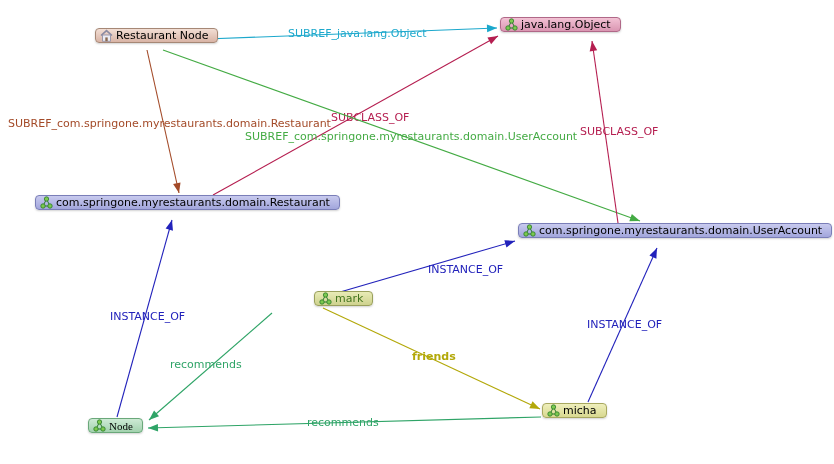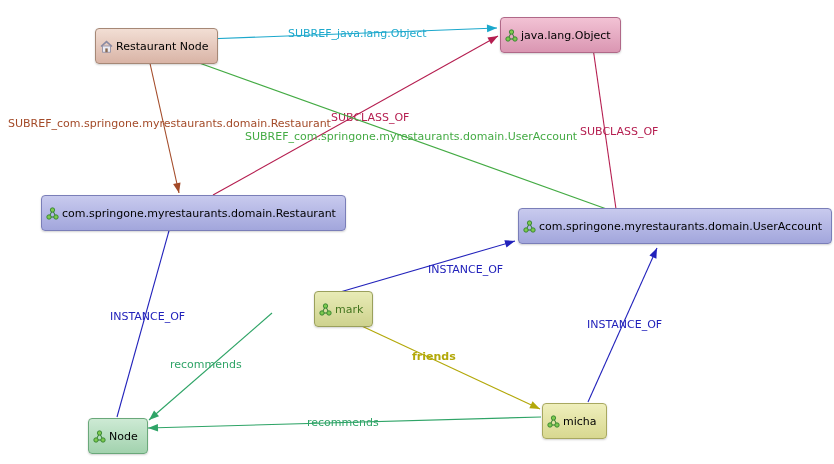--- a/index.html
+++ b/index.html
@@ -24,21 +24,21 @@
     position: absolute;
     top: 0; left: 0;
     width: 100%; height: 100%;
     pointer-events: none;
   }
   .node {
     position: absolute;
     display: flex;
     align-items: center;
     gap: 3px;
-    height: 36px;
+    height: 15px;
     padding: 0 9px 0 3px;
     border: 1px solid #888;
     border-radius: 4px;
     font-size: 11px;
     white-space: nowrap;
     pointer-events: auto;
     box-shadow: 0 1px 2px rgba(0,0,0,0.18);
     cursor: default;
   }
   .node .icon {
@@ -128,34 +128,34 @@
             <line x1="3" y1="10" x2="6.5" y2="3" stroke="#2a7a2a" stroke-width="1"></line>
             <line x1="10" y1="10" x2="6.5" y2="3" stroke="#2a7a2a" stroke-width="1"></line>
             <line x1="3" y1="10" x2="10" y2="10" stroke="#2a7a2a" stroke-width="1"></line>
             <circle cx="6.5" cy="3" r="2.2" fill="#7cc94e" stroke="#2a7a2a" stroke-width="0.8"></circle>
             <circle cx="3" cy="10" r="2.2" fill="#7cc94e" stroke="#2a7a2a" stroke-width="0.8"></circle>
             <circle cx="10" cy="10" r="2.2" fill="#7cc94e" stroke="#2a7a2a" stroke-width="0.8"></circle>
           </svg>
         </span>
         <span style="color: rgb(0, 0, 0);">java.lang.Object</span>
       </div>
-      <div class="node" style="left: 41px; top: 195px; background: linear-gradient(rgb(200, 202, 238), rgb(162, 166, 220)); border-color: rgb(122, 126, 184);">
+      <div class="node" style="left: 35px; top: 195px; background: linear-gradient(rgb(200, 202, 238), rgb(162, 166, 220)); border-color: rgb(122, 126, 184);">
         <span class="icon">
           <svg width="13" height="13" viewBox="0 0 13 13">
             <line x1="3" y1="10" x2="6.5" y2="3" stroke="#2a7a2a" stroke-width="1"></line>
             <line x1="10" y1="10" x2="6.5" y2="3" stroke="#2a7a2a" stroke-width="1"></line>
             <line x1="3" y1="10" x2="10" y2="10" stroke="#2a7a2a" stroke-width="1"></line>
             <circle cx="6.5" cy="3" r="2.2" fill="#7cc94e" stroke="#2a7a2a" stroke-width="0.8"></circle>
             <circle cx="3" cy="10" r="2.2" fill="#7cc94e" stroke="#2a7a2a" stroke-width="0.8"></circle>
             <circle cx="10" cy="10" r="2.2" fill="#7cc94e" stroke="#2a7a2a" stroke-width="0.8"></circle>
           </svg>
         </span>
         <span style="color: rgb(0, 0, 0);">com.springone.myrestaurants.domain.Restaurant</span>
       </div>
-      <div class="node" style="left: 518px; top: 208px; background: linear-gradient(rgb(200, 202, 238), rgb(162, 166, 220)); border-color: rgb(122, 126, 184);">
+      <div class="node" style="left: 518px; top: 223px; background: linear-gradient(rgb(200, 202, 238), rgb(162, 166, 220)); border-color: rgb(122, 126, 184);">
         <span class="icon">
           <svg width="13" height="13" viewBox="0 0 13 13">
             <line x1="3" y1="10" x2="6.5" y2="3" stroke="#2a7a2a" stroke-width="1"></line>
             <line x1="10" y1="10" x2="6.5" y2="3" stroke="#2a7a2a" stroke-width="1"></line>
             <line x1="3" y1="10" x2="10" y2="10" stroke="#2a7a2a" stroke-width="1"></line>
             <circle cx="6.5" cy="3" r="2.2" fill="#7cc94e" stroke="#2a7a2a" stroke-width="0.8"></circle>
             <circle cx="3" cy="10" r="2.2" fill="#7cc94e" stroke="#2a7a2a" stroke-width="0.8"></circle>
             <circle cx="10" cy="10" r="2.2" fill="#7cc94e" stroke="#2a7a2a" stroke-width="0.8"></circle>
           </svg>
         </span>
@@ -180,21 +180,21 @@
             <line x1="3" y1="10" x2="6.5" y2="3" stroke="#2a7a2a" stroke-width="1"></line>
             <line x1="10" y1="10" x2="6.5" y2="3" stroke="#2a7a2a" stroke-width="1"></line>
             <line x1="3" y1="10" x2="10" y2="10" stroke="#2a7a2a" stroke-width="1"></line>
             <circle cx="6.5" cy="3" r="2.2" fill="#7cc94e" stroke="#2a7a2a" stroke-width="0.8"></circle>
             <circle cx="3" cy="10" r="2.2" fill="#7cc94e" stroke="#2a7a2a" stroke-width="0.8"></circle>
             <circle cx="10" cy="10" r="2.2" fill="#7cc94e" stroke="#2a7a2a" stroke-width="0.8"></circle>
           </svg>
         </span>
         <span style="color: rgb(0, 0, 0);">micha</span>
       </div>
-      <div class="node" style="left: 88px; top: 418px; background: linear-gradient(rgb(205, 234, 212), rgb(162, 210, 174)); border-color: rgb(106, 168, 122);">
+      <div class="node" style="left: 88px; top: 418px; background: linear-gradient(rgb(205, 234, 212), rgb(162, 210, 174)); border-color: rgb(106, 168, 122); font-family: Liberation Serif, serif;">
         <span class="icon">
           <svg width="13" height="13" viewBox="0 0 13 13">
             <line x1="3" y1="10" x2="6.5" y2="3" stroke="#2a7a2a" stroke-width="1"></line>
             <line x1="10" y1="10" x2="6.5" y2="3" stroke="#2a7a2a" stroke-width="1"></line>
             <line x1="3" y1="10" x2="10" y2="10" stroke="#2a7a2a" stroke-width="1"></line>
             <circle cx="6.5" cy="3" r="2.2" fill="#7cc94e" stroke="#2a7a2a" stroke-width="0.8"></circle>
             <circle cx="3" cy="10" r="2.2" fill="#7cc94e" stroke="#2a7a2a" stroke-width="0.8"></circle>
             <circle cx="10" cy="10" r="2.2" fill="#7cc94e" stroke="#2a7a2a" stroke-width="0.8"></circle>
           </svg>
         </span>

